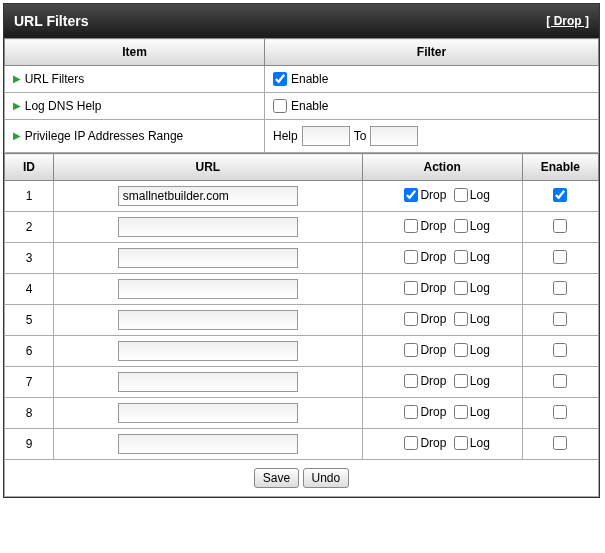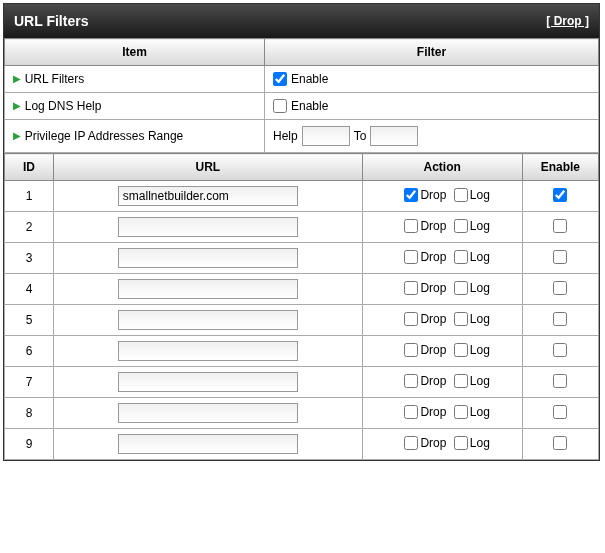--- a/index.html
+++ b/index.html
@@ -303,15 +303,21 @@
               <input type="checkbox" style="">
               <span>Drop</span>
             </span> <span class="action-group" style="margin-left:4px;">
               <input type="checkbox" style="">
               <span>Log</span>
             </span></td>
           <td><input type="checkbox" style=""></td>
         </tr>
       </tbody>
     <tbody>
+    <tr class="footer-row">
+      <td colspan="4">
+        <button class="btn">Save</button>
+        <button class="btn">Undo</button>
+      </td>
+    </tr>
   </tbody>
     </table>
 </div>
 
 </body></html>

